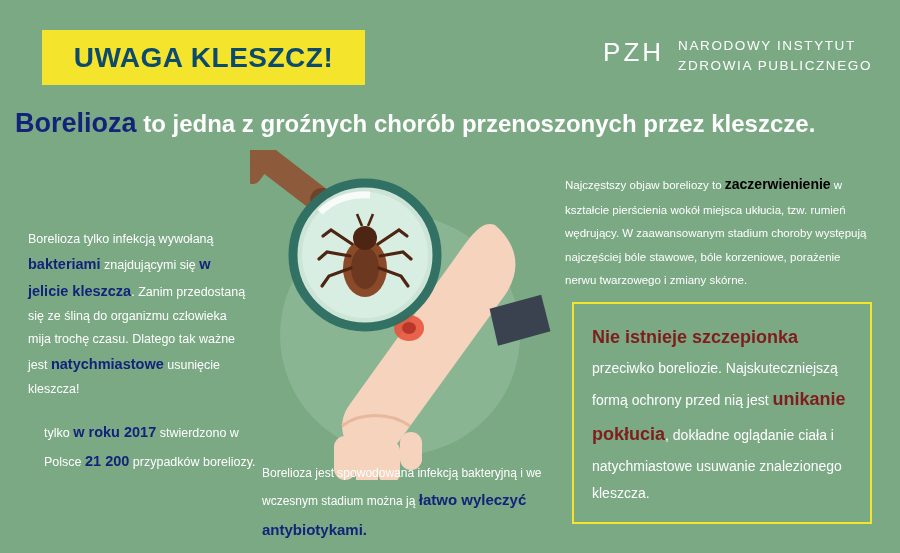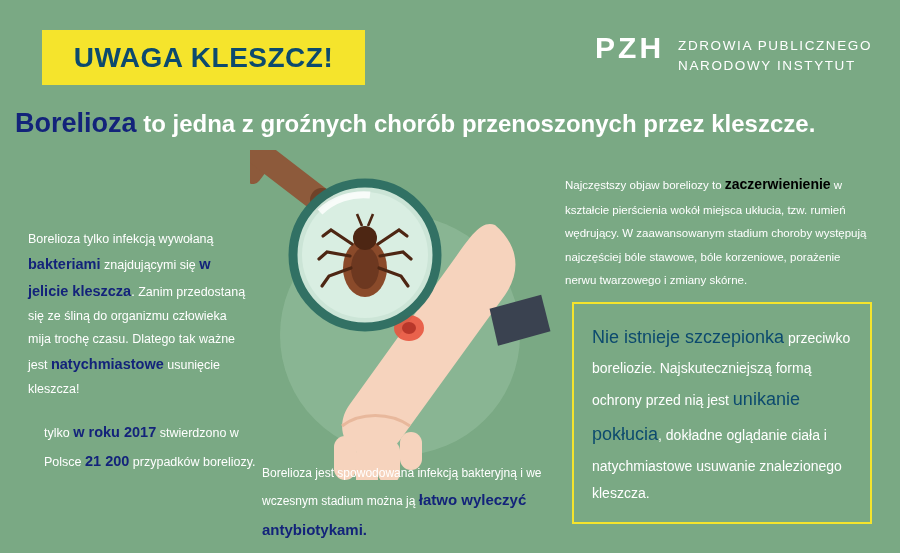--- a/index.html
+++ b/index.html
@@ -46,26 +46,26 @@
     align-items: flex-start;
   }
   .logo-mark {
     position: relative;
     width: 46px;
     height: 62px;
     margin-right: 10px;
   }
   .logo-mark svg { display: block; }
   .logo-pzh {
-    font-size: 30px;
-    font-weight: bold;
+    font-size: 26px;
+    font-weight: normal;
     color: #ffffff;
     letter-spacing: 3px;
     line-height: 1;
-    margin-top: 5px;
+    margin-top: 11px;
   }
   .logo-since {
     font-size: 9px;
     color: #ffffff;
     text-align: center;
     margin-top: 6px;
     font-style: italic;
     letter-spacing: 0.5px;
   }
   .logo-right {
@@ -161,22 +161,22 @@
     border: 2px solid #f5e42c;
     box-sizing: border-box;
     padding: 16px 16px 10px 18px;
   }
   .box-text {
     font-size: 14px;
     line-height: 1.95;
     color: #ffffff;
   }
   .box-text .b {
-    color: #0c4a6e;
-    font-weight: normal;
+    color: #7f1d1d;
+    font-weight: bold;
     font-size: 18px;
   }
   
   .illus {
     position: absolute;
     left: 250px;
     top: 150px;
     width: 320px;
     height: 330px;
   }
@@ -188,22 +188,22 @@
 
   <div class="banner">
     <span class="banner-text">UWAGA KLESZCZ!</span>
   </div>
 
   <div class="logo-block">
     <div>
       <div class="logo-pzh">PZH</div>
     </div>
     <div class="logo-right">
+      <div class="logo-line">NARODOWY INSTYTUT</div>
       <div class="logo-line">ZDROWIA PUBLICZNEGO</div>
-      <div class="logo-line">NARODOWY INSTYTUT</div>
     </div>
   </div>
 
   <div class="headline">
     <span class="hl-blue">Borelioza</span><span> to jedna z groźnych chorób przenoszonych przez kleszcze.</span>
   </div>
 
   <div class="illus">
     <svg width="320" height="330" viewBox="0 0 320 330">
 

